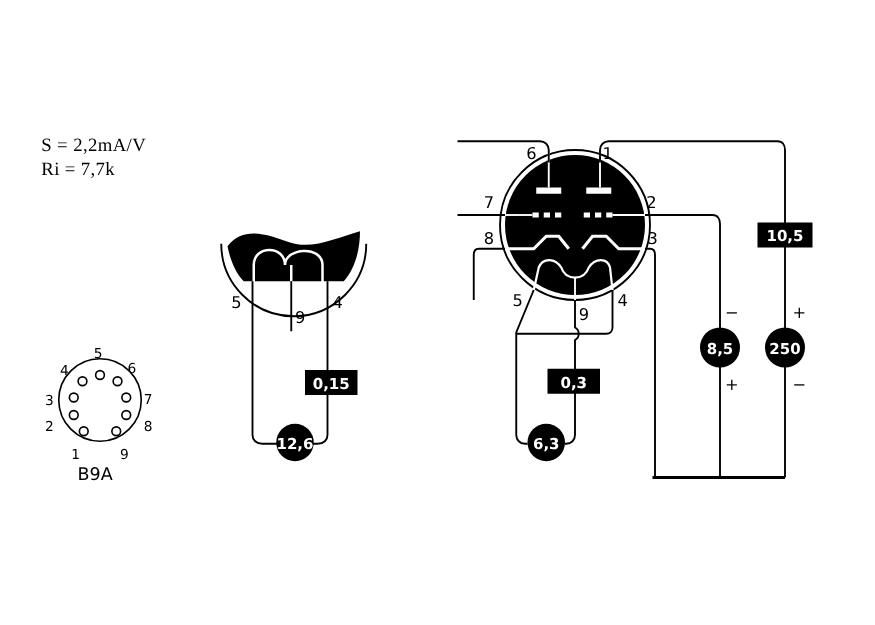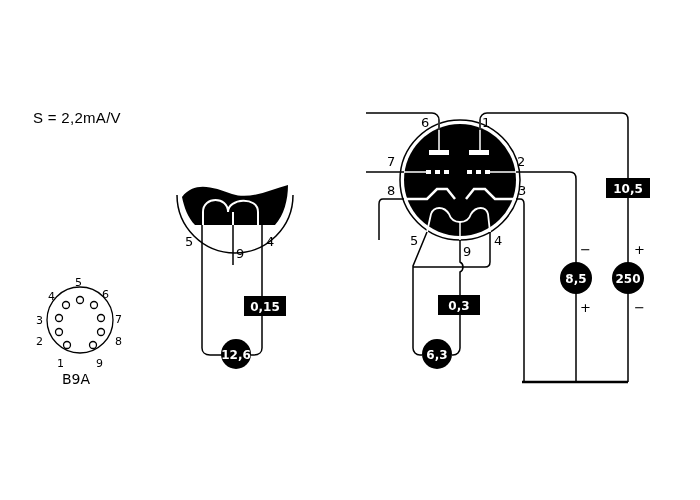--- a/index.html
+++ b/index.html
@@ -1,29 +1,30 @@
 <!DOCTYPE html>
 <html><head>
   <meta charset="utf-8">
   <style>
     html, body { margin: 0; padding: 0; background: #ffffff; }
     body { width: 700px; height: 500px; position: relative; overflow: hidden; font-family: "DejaVu Sans", sans-serif; }
     svg { position: absolute; left: 0; top: 0; }
-    .specs { position: absolute; left: 33px; top: 108px; font-family: Liberation Sans, sans-serif; font-size: 15px; line-height: 19px; color: #000; }
+    .specs { position: absolute; left: 33px; top: 108px; font-family: Liberation Serif, serif; font-size: 15px; line-height: 19px; color: #000; }
     .specs div { white-space: nowrap; letter-spacing: 0.3px; }
     .lbl { font-family: "DejaVu Sans", sans-serif; font-size: 13px; fill: #000; }
     .wlbl { font-family: "DejaVu Sans", sans-serif; font-size: 12px; font-weight: bold; fill: #fff; }
     .socklbl { font-family: "DejaVu Sans", sans-serif; font-size: 11px; fill: #000; }
     .base { font-family: "DejaVu Sans", sans-serif; font-size: 14px; fill: #000; }
   </style>
 </head>
 <body>
 
 <div class="specs">
   <div>S = 2,2mA/V</div>
+  <div>Ri = 7,7k</div>
 </div>
 
 <svg width="700" height="500" viewBox="0 0 700 500">
 
   <g stroke="#000" fill="none" stroke-width="1.3">
     <circle cx="80" cy="320" r="33"></circle>
     <g>
       <circle cx="80" cy="300" r="3.5"></circle>
       <circle cx="66" cy="305" r="3.5"></circle>
       <circle cx="94" cy="305" r="3.5"></circle>

